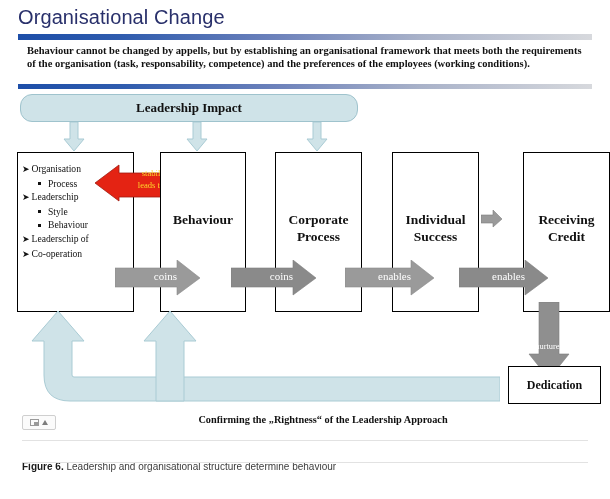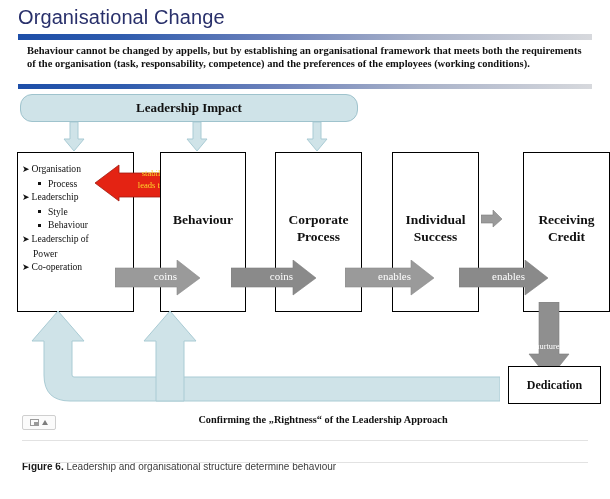--- a/index.html
+++ b/index.html
@@ -345,21 +345,20 @@
   </div>
 
   <div class="stage-box" style="left:17px; width:117px;"></div>
   <div id="org-list">
     <div class="l1"><span class="chev">➤</span><span>Organisation</span></div>
     <div class="l2"><span class="sq"></span><span>Process</span></div>
     <div class="l1"><span class="chev">➤</span><span>Leaderschip</span></div>
     <div class="l2"><span class="sq"></span><span>Style</span></div>
     <div class="l2"><span class="sq"></span><span>Behaviour</span></div>
     <div class="l1"><span class="chev">➤</span><span>Leaderschip of</span></div>
-    <div class="l1" style="padding-left:11px;"><span>Power</span></div>
     <div class="l1"><span class="chev">➤</span><span>Co-operation</span></div>
   </div>
 
   <div id="red-callout">
     <svg width="116" height="40" viewBox="0 0 116 40">
       <polygon points="0,20 24,2 24,10 115,10 115,34 24,34 24,38" fill="#e42313" stroke="#9e1a0f" stroke-width="0.8"></polygon>
     </svg>
     <div id="red-callout-text">
       <span>stabilizes and</span><br>
       <span>leads to success</span>

